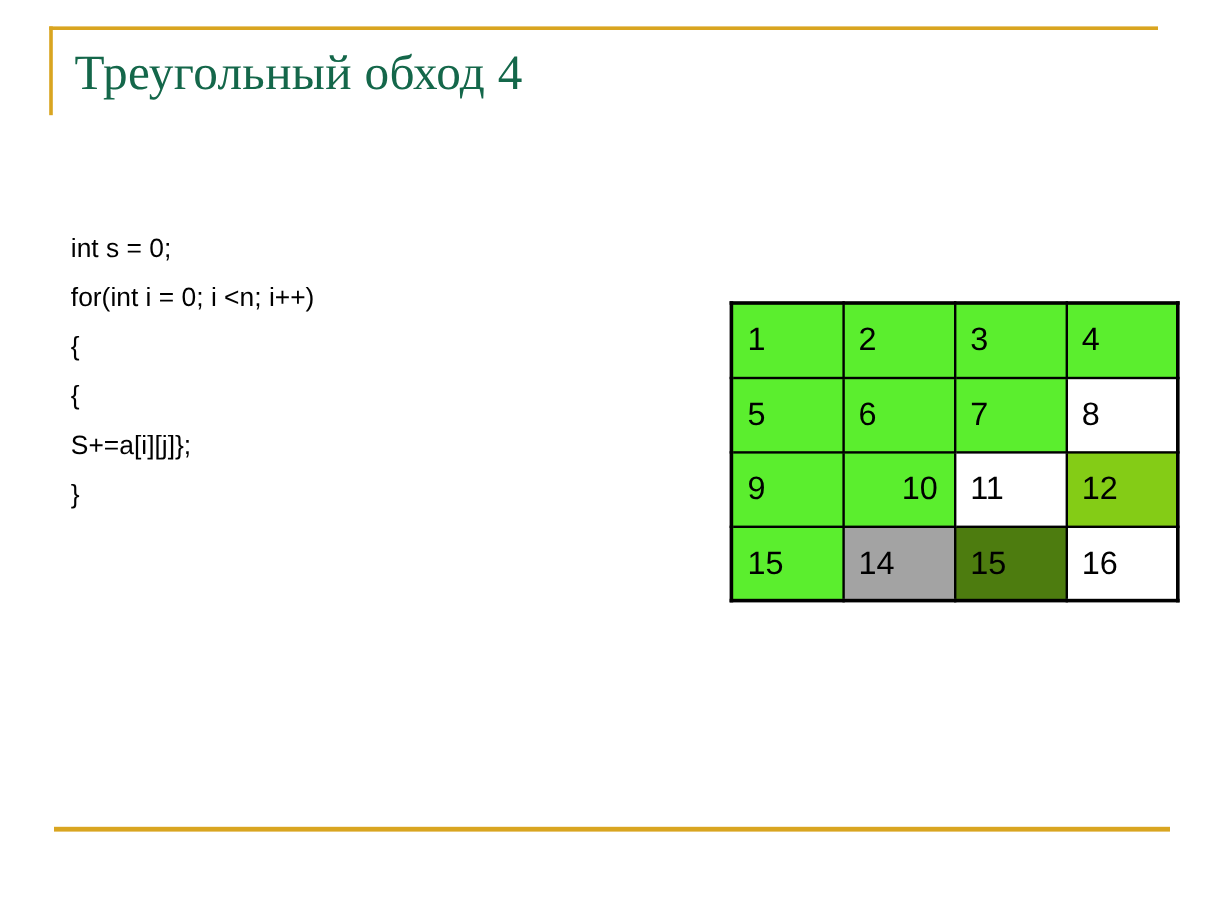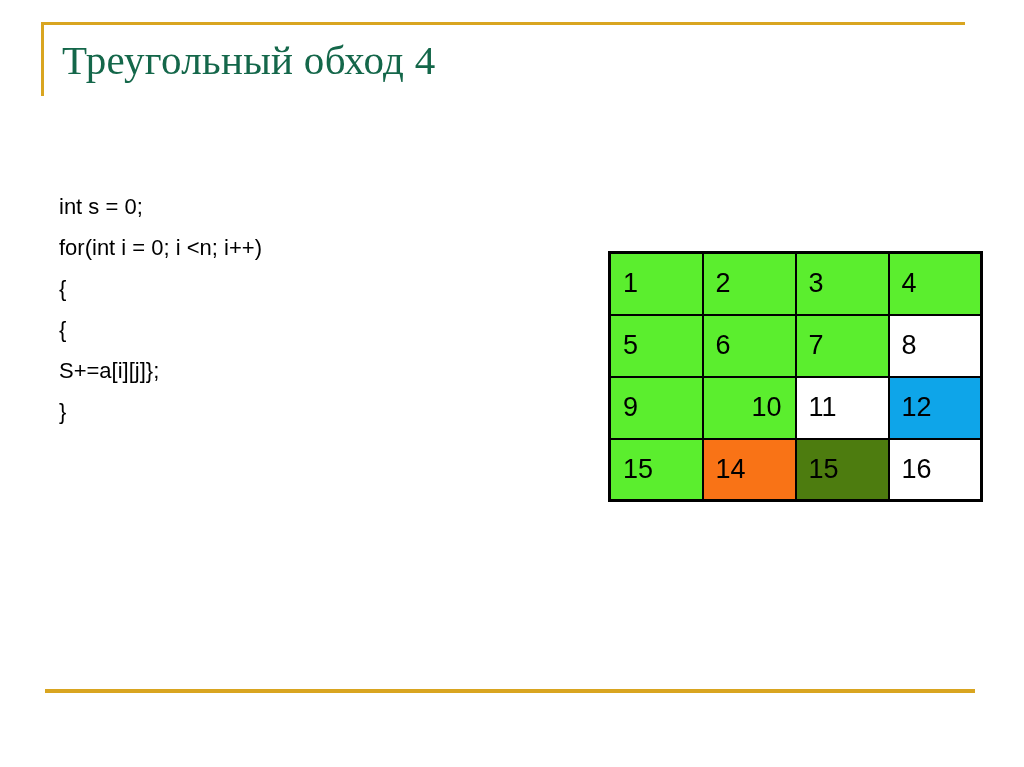--- a/index.html
+++ b/index.html
@@ -140,25 +140,25 @@
         <tr>
           <td class="filled" style="background: rgb(91, 238, 46);">5</td>
           <td class="filled" style="background: rgb(91, 238, 46);">6</td>
           <td class="filled" style="background: rgb(91, 238, 46);">7</td>
           <td style="background: rgb(255, 255, 255);">8</td>
         </tr>
         <tr>
           <td class="filled" style="background: rgb(91, 238, 46);">9</td>
           <td class="filled" style="background: rgb(91, 238, 46); padding-left: 48px;">10</td>
           <td style="background: rgb(255, 255, 255);">11</td>
-          <td style="background: #0ea5e9;">12</td>
+          <td style="background: #84cc16;">12</td>
         </tr>
         <tr>
           <td class="filled" style="background: rgb(91, 238, 46);">15</td>
-          <td style="background: #f97316;">14</td>
+          <td style="background: #a3a3a3;">14</td>
           <td style="background: #4d7c0f;">15</td>
           <td style="background: rgb(255, 255, 255); padding-left: 12px;">16</td>
         </tr>
       </tbody>
     </table>
   </div>
 
 </div>
 
 </body></html>

